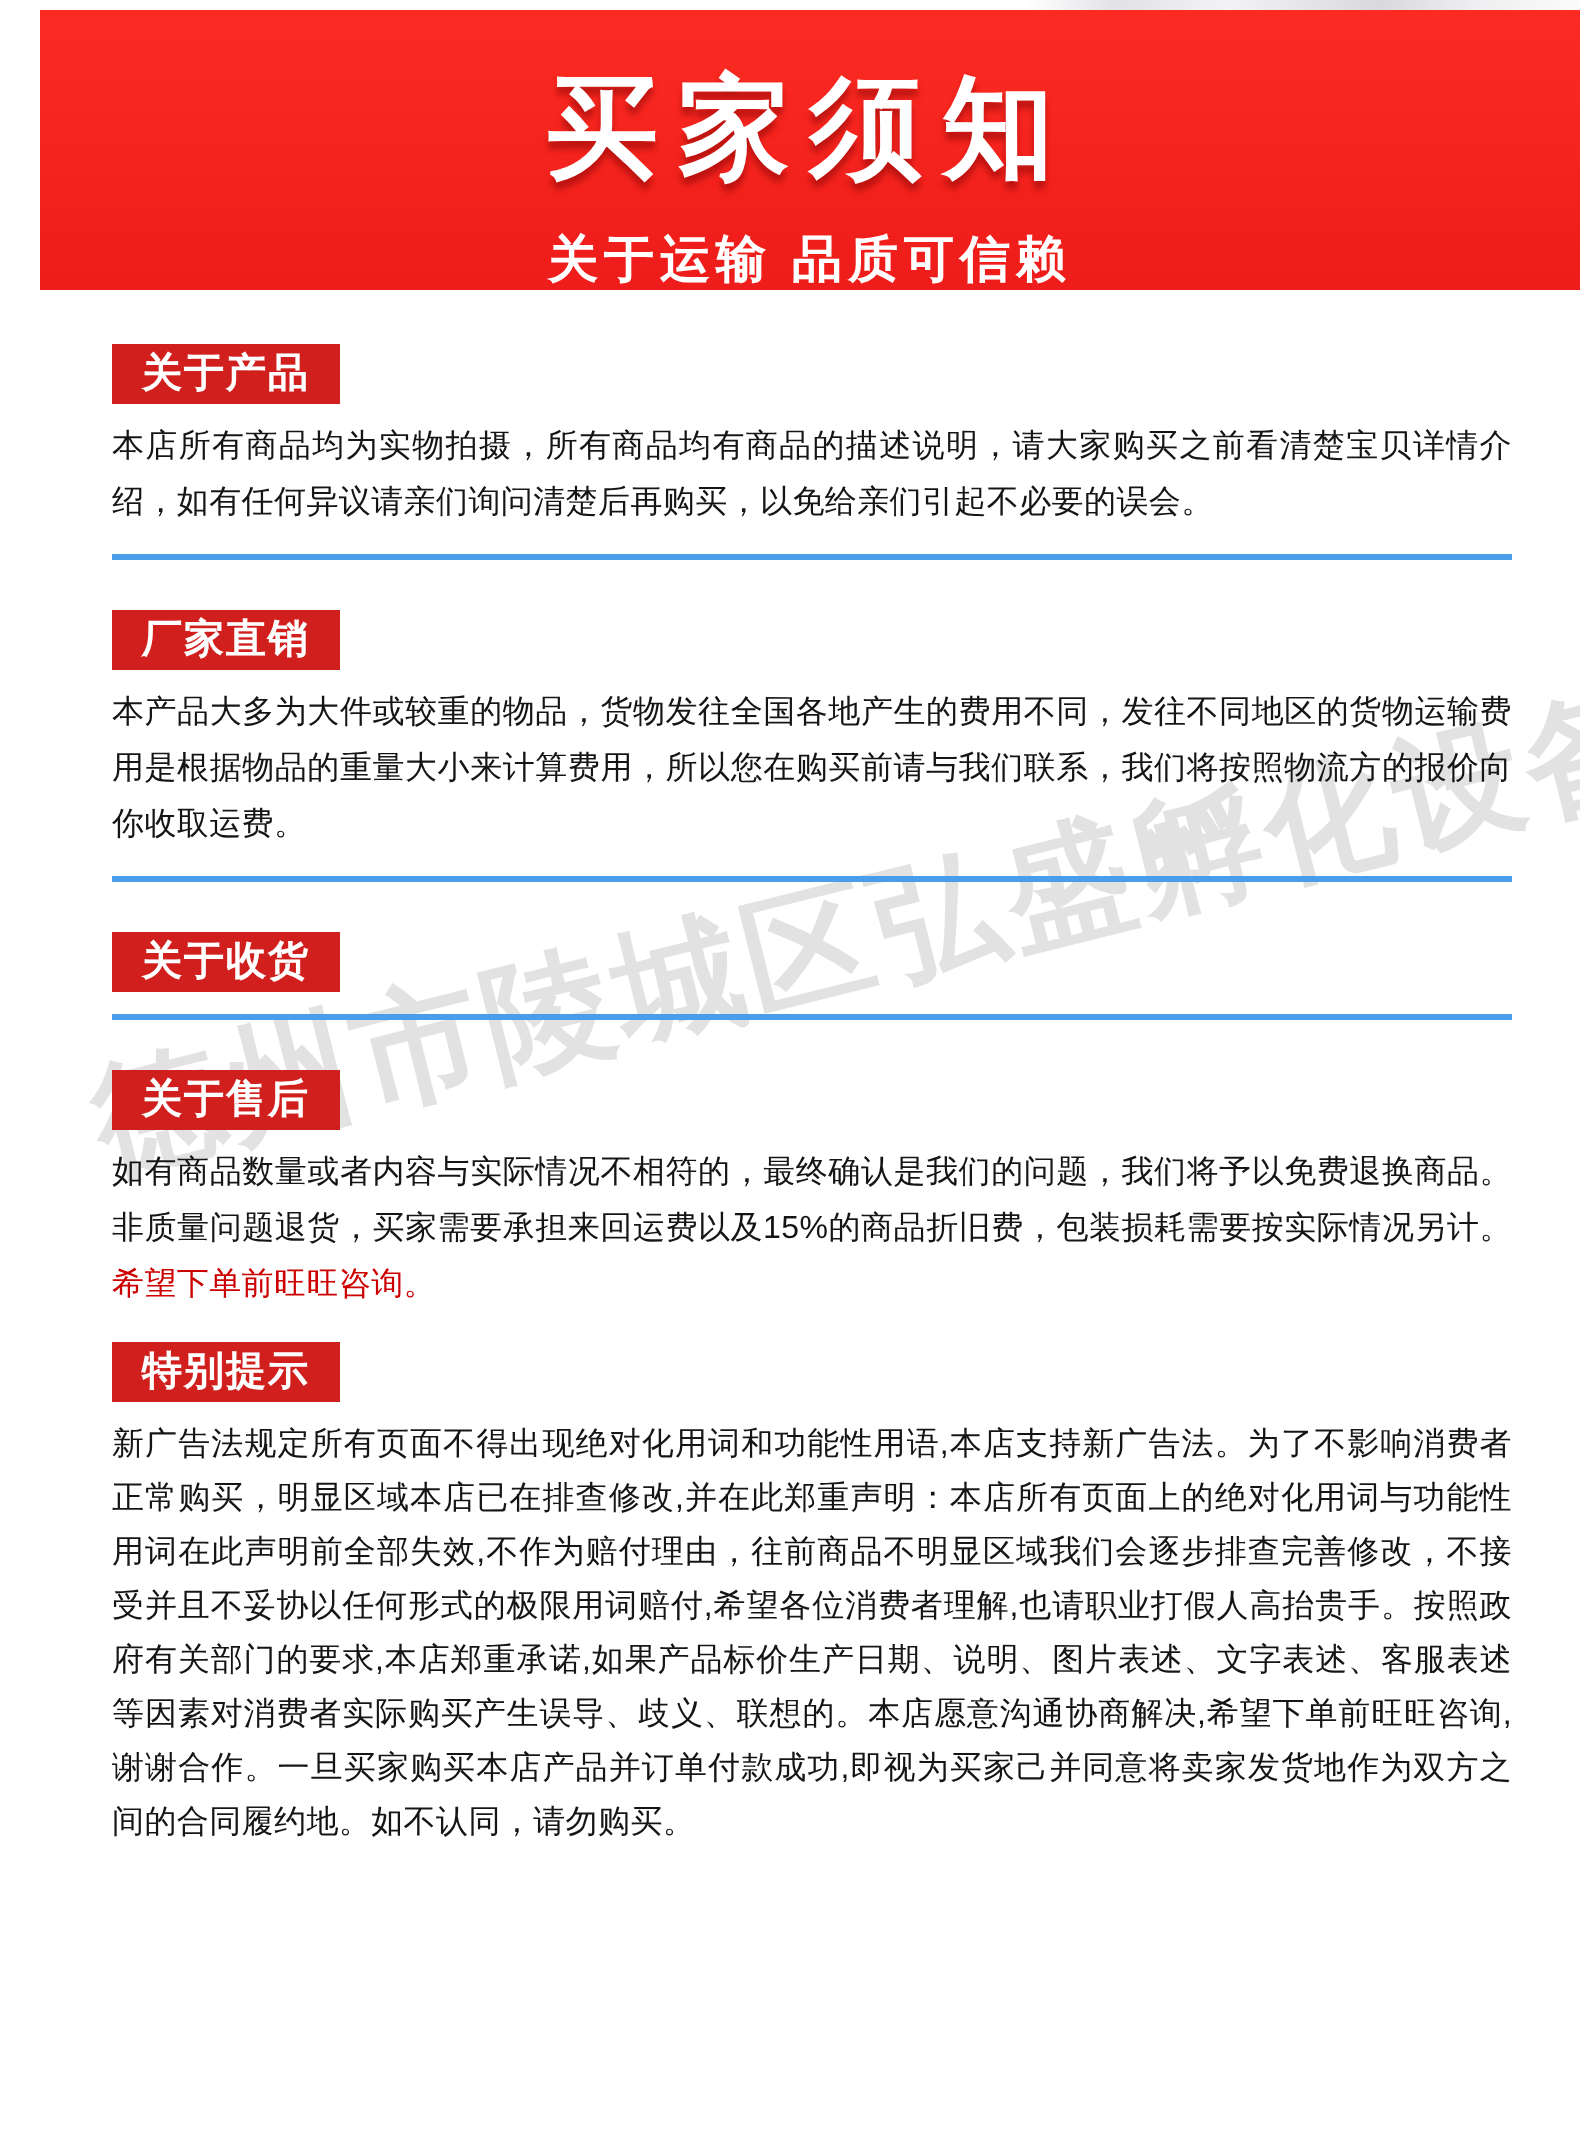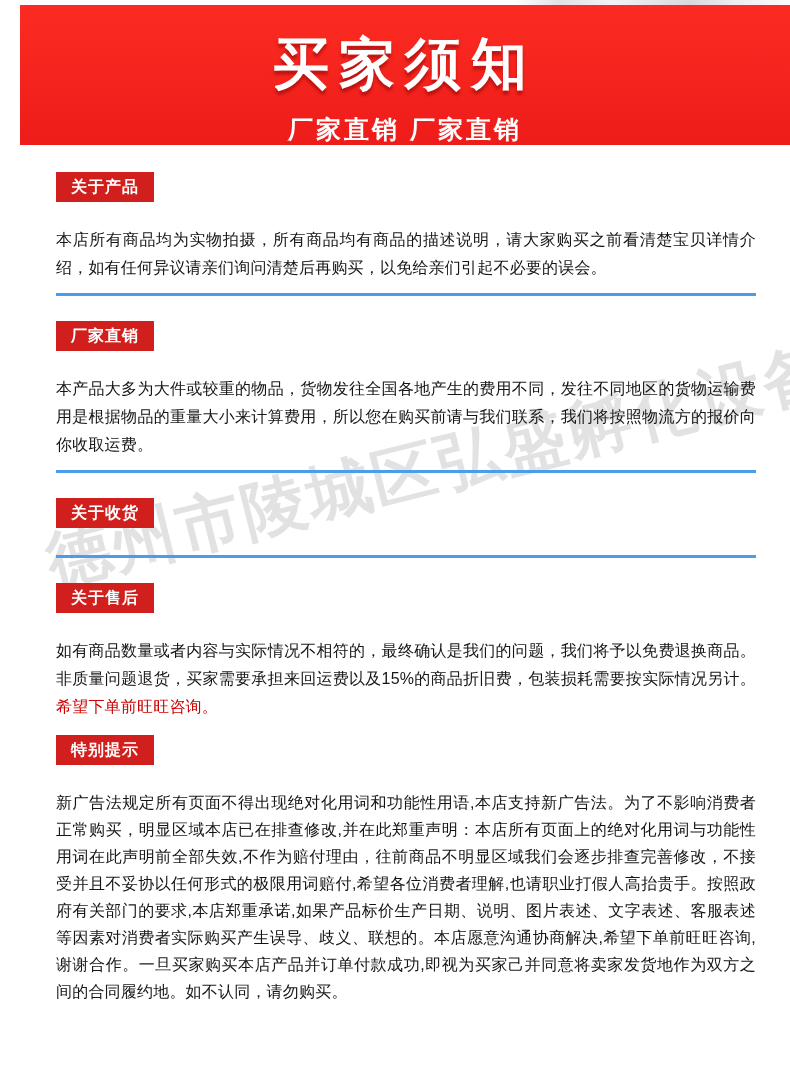--- a/index.html
+++ b/index.html
@@ -57,24 +57,24 @@
   }
 
   .content {
     position: relative;
     z-index: 1;
     padding: 0 34px 0 36px;
   }
 
   .badge {
     display: inline-block;
-    margin: 25px 0 16px 0;
+    margin: 25px 0 0 0;
     background: var(--badge-red, #d01f1c);
     color: #ffffff;
-    font-size: 16px;
+    font-size: 20px;
     font-weight: bold;
     line-height: 30px;
     height: 30px;
     padding: 0 15px;
     letter-spacing: 1px;
   }
   .sec-first .badge { margin-top: 27px; }
   .sec-special .badge { margin-top: 14px; }
 
   .txt {
@@ -97,21 +97,21 @@
 </style>
 </head>
 <body>
 
 <div class="page">
 
   <div class="top-strip"></div>
 
   <header class="banner">
     <h1>买家须知</h1>
-    <div class="subtitle">厂家直销 厂家直销</div>
+    <div class="subtitle">关于运输 品质可信赖</div>
   </header>
 
   <div class="watermark">德州市陵城区弘盛孵化设备</div>
 
   <main class="content">
 
     <section class="sec sec-first">
       <div class="badge">关于产品</div>
       <p class="txt"><span>本店所有商品均为实物拍摄，所有商品均有商品的描述说明，请大家购买之前看清楚宝贝详情介绍，如有任何异议请亲们询问清楚后再购买，以免给亲们引起不必要的误会。</span></p>
       <hr class="divider">

